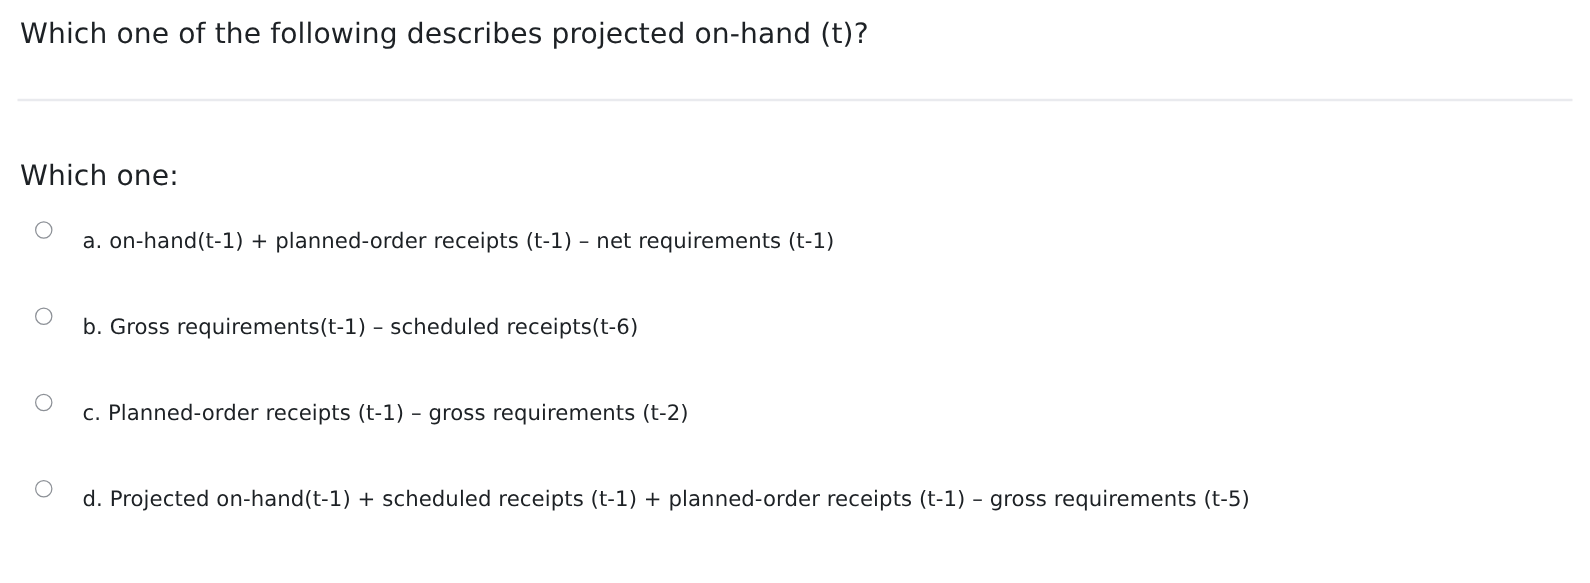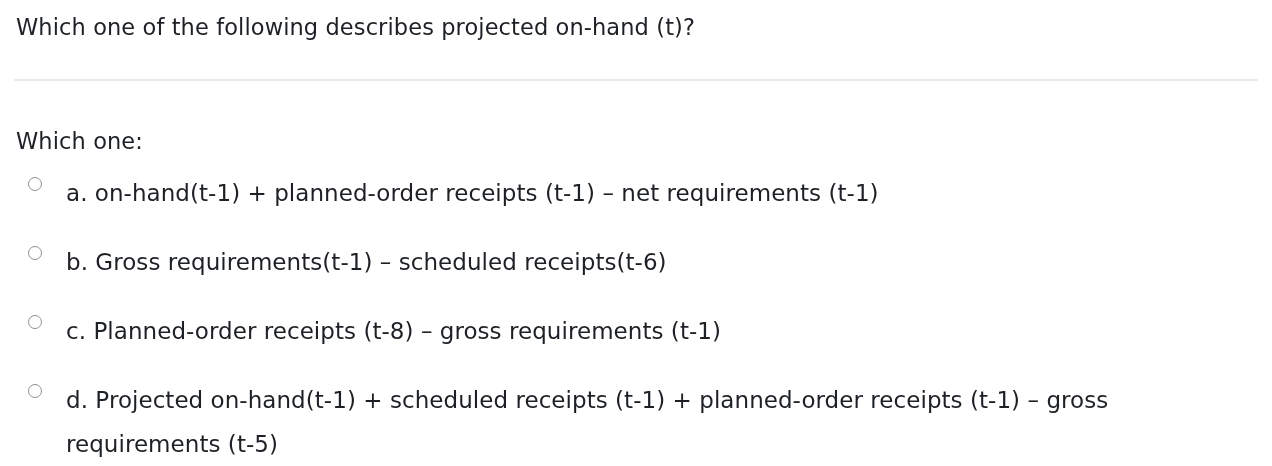--- a/index.html
+++ b/index.html
@@ -88,21 +88,21 @@
     height: 14px;
     border: 1.6px solid #8d9197;
     border-radius: 50%;
     background: #ffffff;
     box-sizing: border-box;
     cursor: pointer;
   }
 
   .option-text {
     display: block;
-    font-size: 23px;
+    font-size: 17px;
     line-height: 44px;
     color: #1d2125;
     letter-spacing: 0.05px;
     cursor: pointer;
   }
 
   
   .option-row--wrap .option-text {
     max-width: 1200px;
   }
@@ -127,21 +127,21 @@
         <span class="option-text">a. on-hand(t-1) + planned-order receipts (t-1) – net requirements (t-1)</span>
       </li>
 
       <li class="option-row">
         <span class="option-radio"></span>
         <span class="option-text">b. Gross requirements(t-1) – scheduled receipts(t-6)</span>
       </li>
 
       <li class="option-row">
         <span class="option-radio"></span>
-        <span class="option-text">c. Planned-order receipts (t-8) – gross requirements (t-1)</span>
+        <span class="option-text">c. Planned-order receipts (t-1) – gross requirements (t-2)</span>
       </li>
 
       <li class="option-row option-row--wrap">
         <span class="option-radio"></span>
         <span class="option-text">d. Projected on-hand(t-1) + scheduled receipts (t-1) + planned-order receipts (t-1) – gross requirements (t-5)</span>
       </li>
 
     </ul>
   </div>
 </div>

